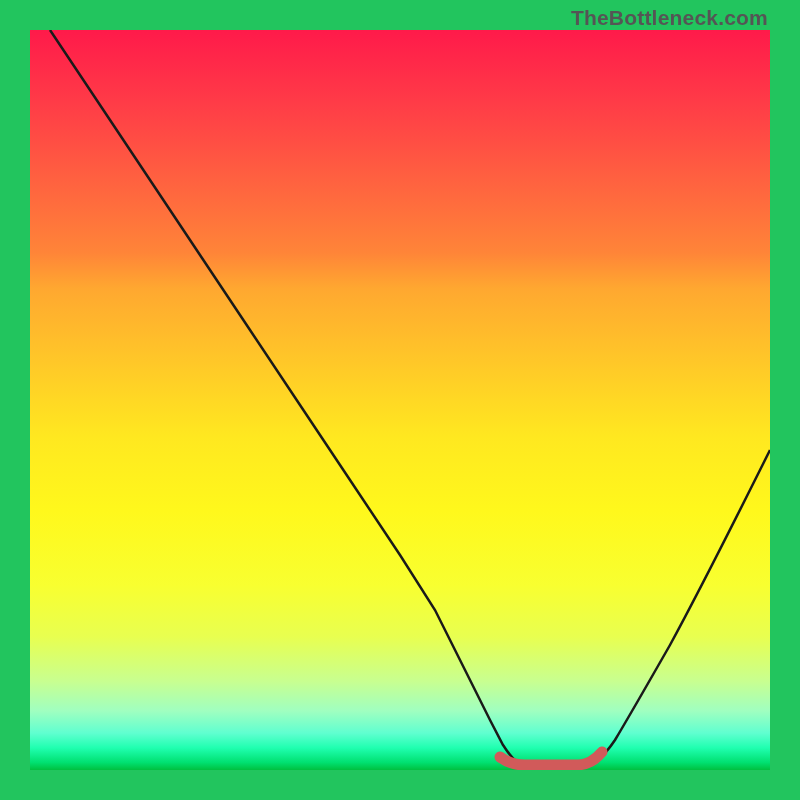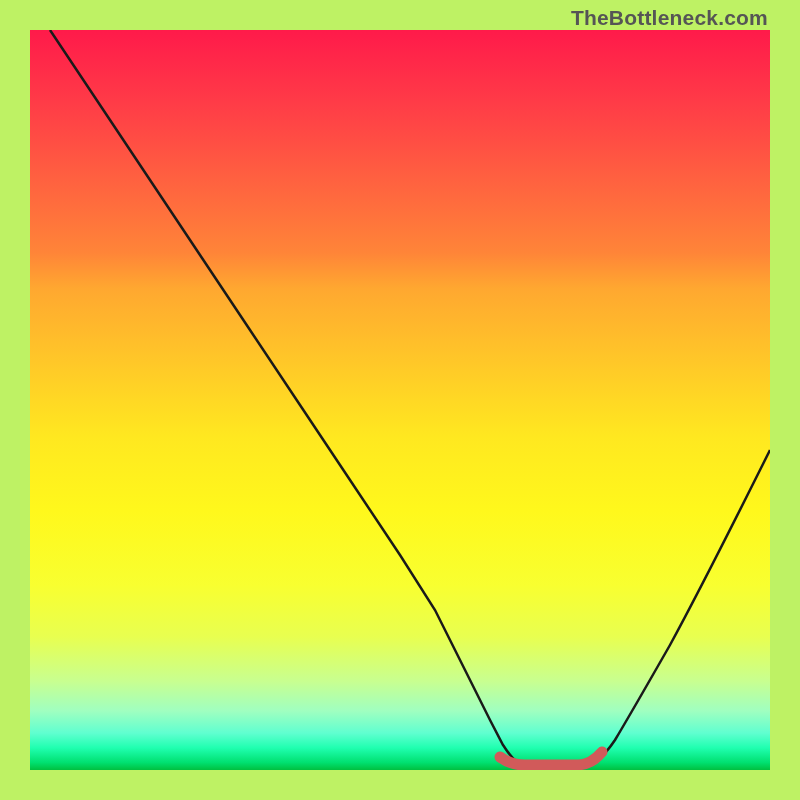--- a/index.html
+++ b/index.html
@@ -7,21 +7,21 @@
     padding: 0;
     background: #000;
     width: 800px;
     height: 800px;
     overflow: hidden;
   }
   .container {
     position: relative;
     width: 800px;
     height: 800px;
-    background: #bef264;
+    background: #22c55e;
   }
   .plot-area {
     position: absolute;
     left: 30px;
     top: 30px;
     width: 740px;
     height: 740px;
     background: linear-gradient(to bottom,
       #ff1a4a 0%,
       #ff3c47 10%,

